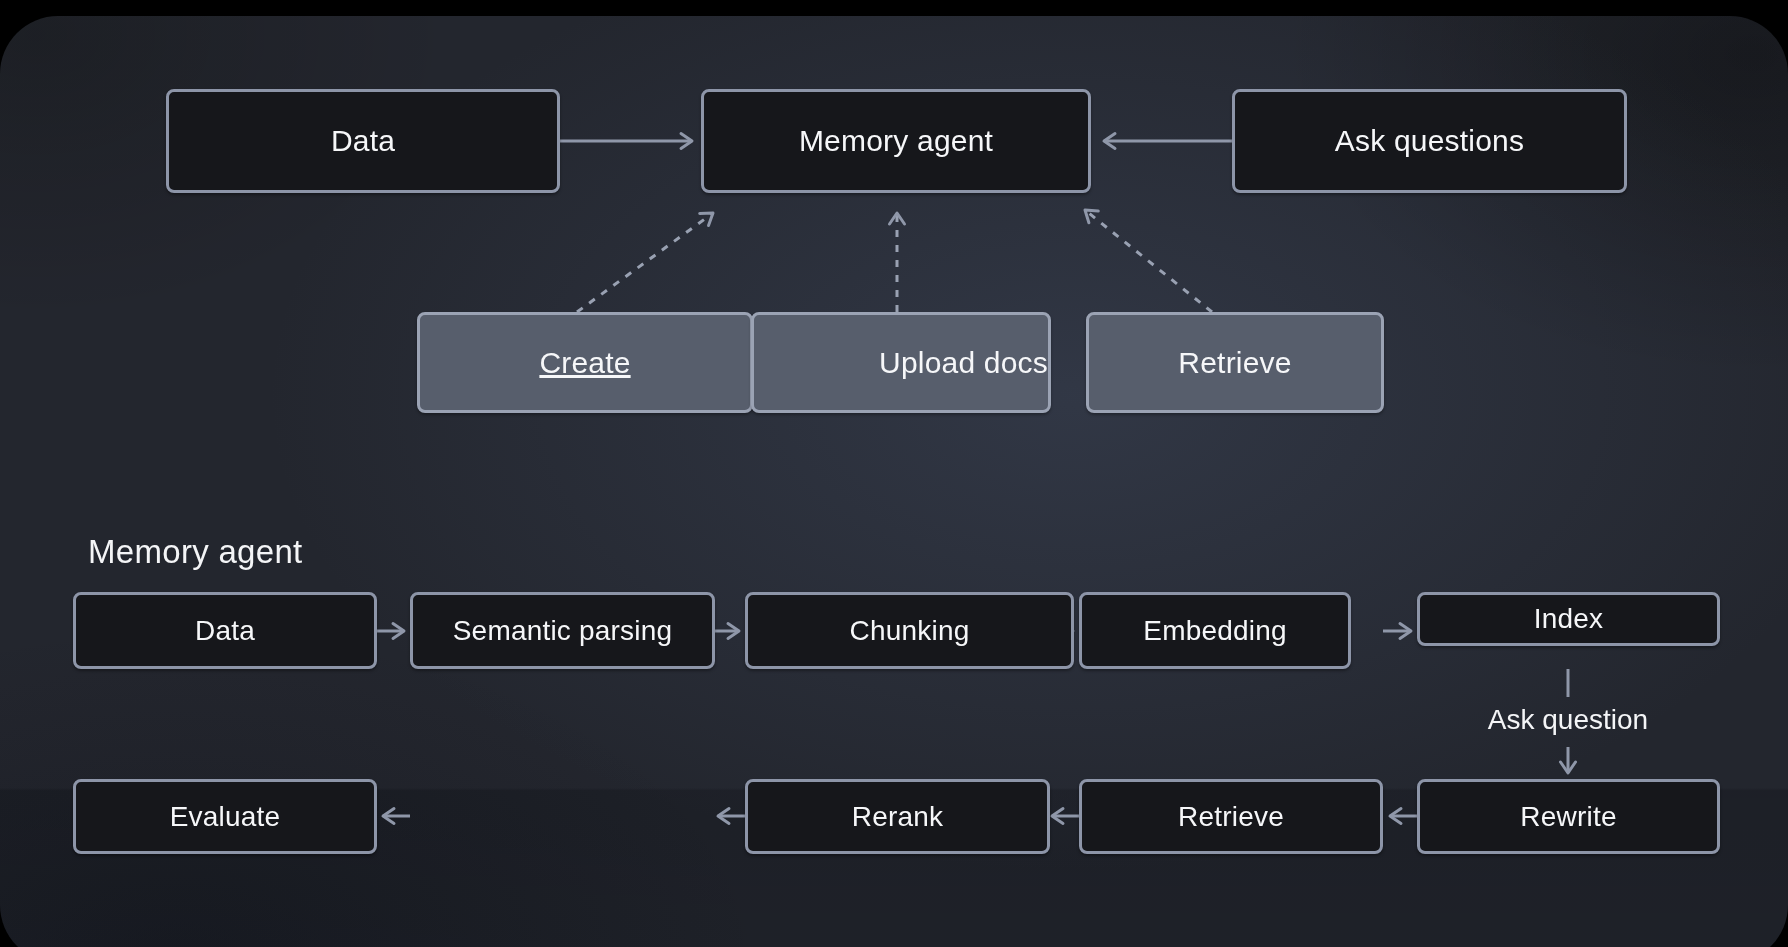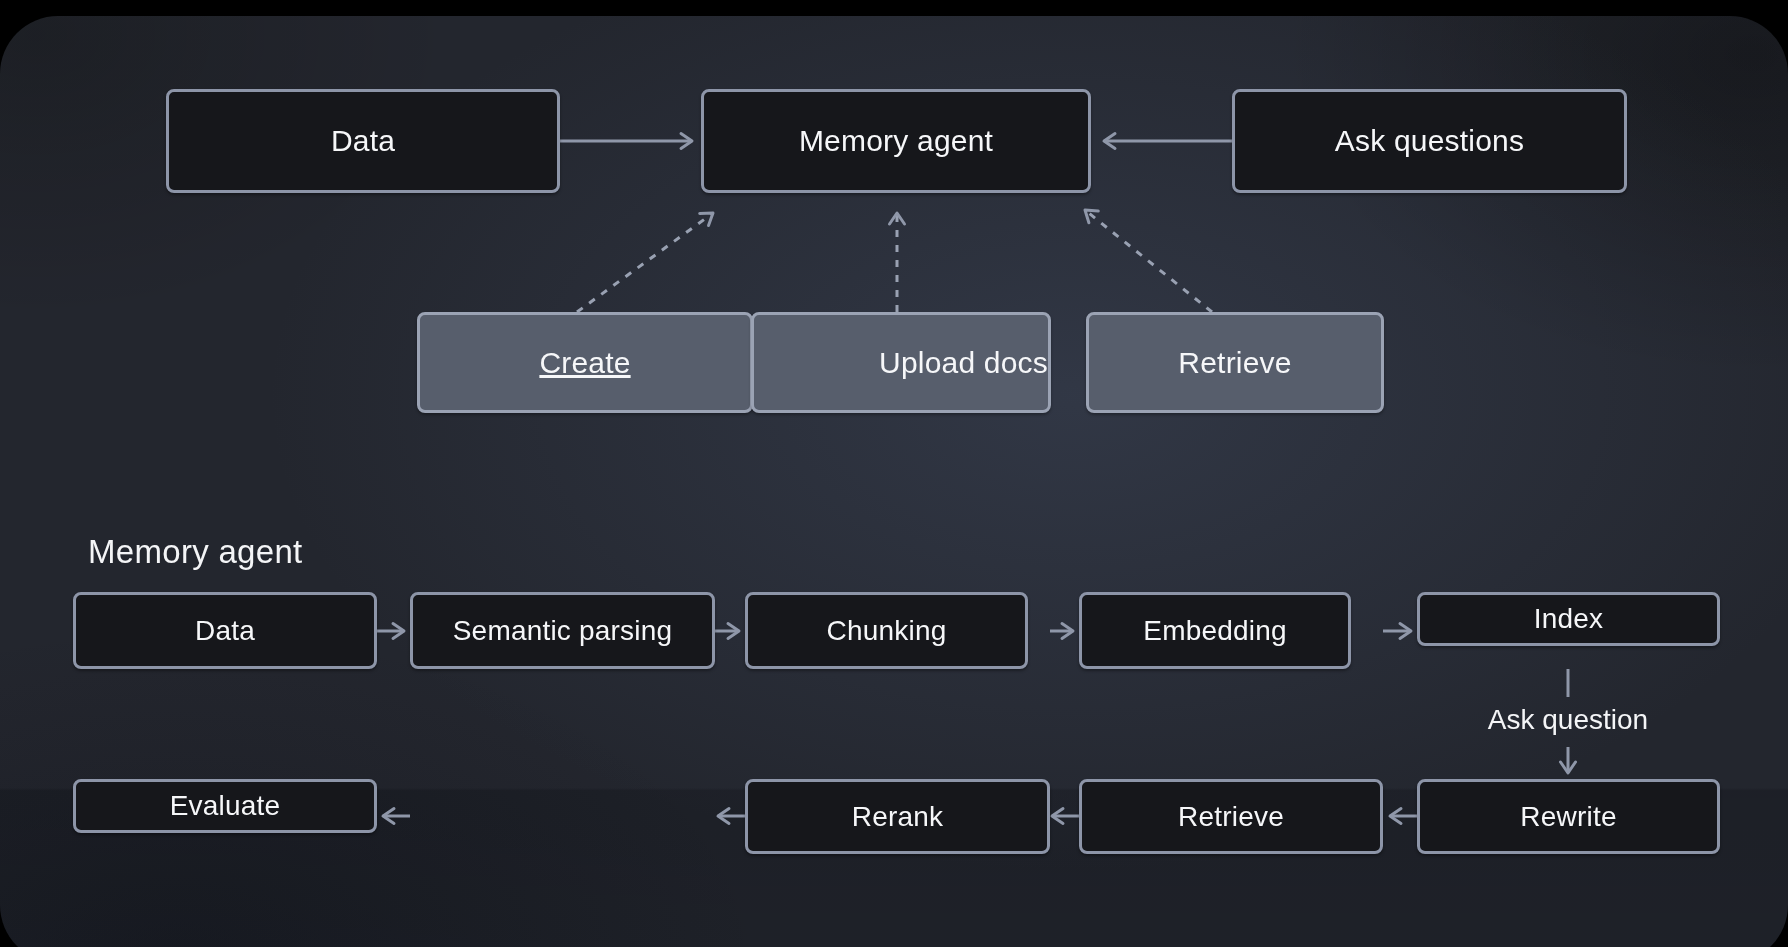--- a/index.html
+++ b/index.html
@@ -132,33 +132,33 @@
   </div>
 
   <div class="section-title">Memory agent</div>
 
   <div class="node dark small" style="left:73px; top:576px; width:304px; height:77px;">
     <span>Data</span>
   </div>
   <div class="node dark small" style="left:410px; top:576px; width:305px; height:77px;">
     <span>Semantic parsing</span>
   </div>
-  <div class="node dark small" style="left:745px; top:576px; width:283px; height:77px;">
+  <div class="node dark small" style="left:745px; top:576px; width:329px; height:77px;">
     <span>Chunking</span>
   </div>
   <div class="node dark small" style="left:1079px; top:576px; width:272px; height:77px;">
     <span>Embedding</span>
   </div>
   <div class="node dark small" style="left:1417px; top:576px; width:303px; height:54px;">
     <span>Index</span>
   </div>
 
   <div class="edge-label">Ask question</div>
 
-  <div class="node dark small" style="left:73px; top:763px; width:304px; height:54px;">
+  <div class="node dark small" style="left:73px; top:763px; width:304px; height:75px;">
     <span>Evaluate</span>
   </div>
   <div class="node dark small" style="left:745px; top:763px; width:305px; height:75px;">
     <span>Rerank</span>
   </div>
   <div class="node dark small" style="left:1079px; top:763px; width:304px; height:75px;">
     <span>Retrieve</span>
   </div>
   <div class="node dark small" style="left:1417px; top:763px; width:303px; height:75px;">
     <span>Rewrite</span>

